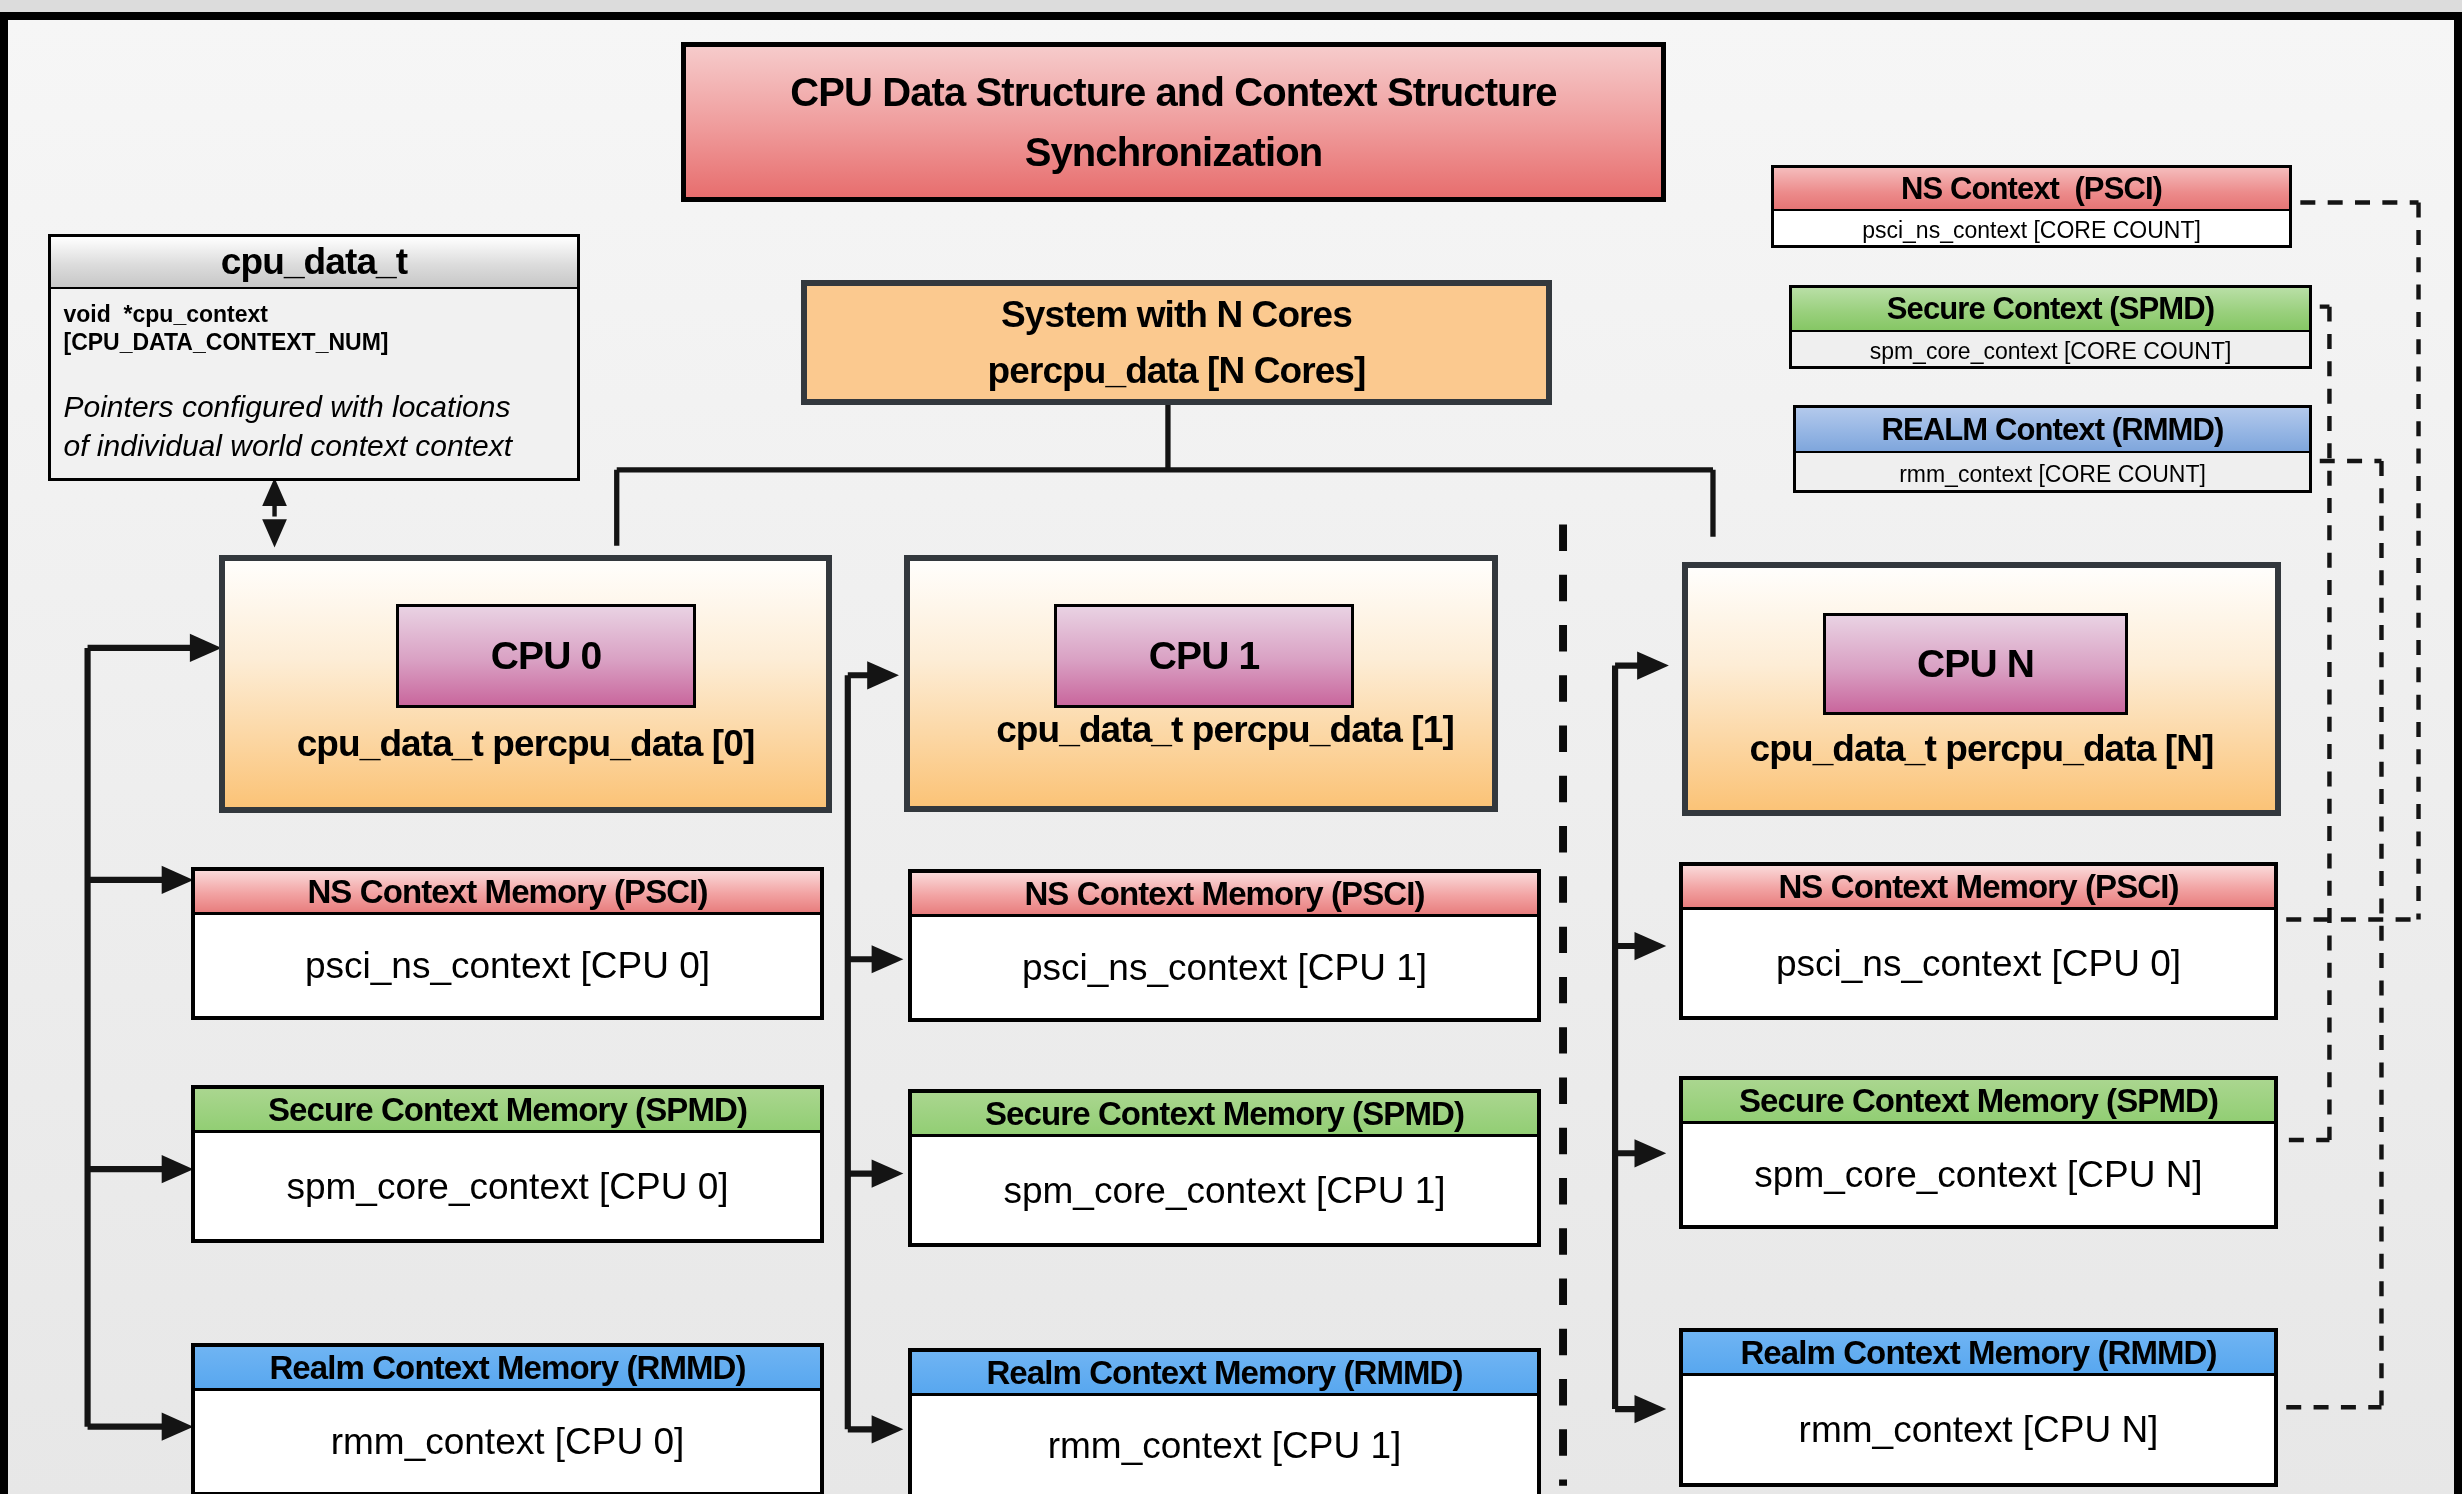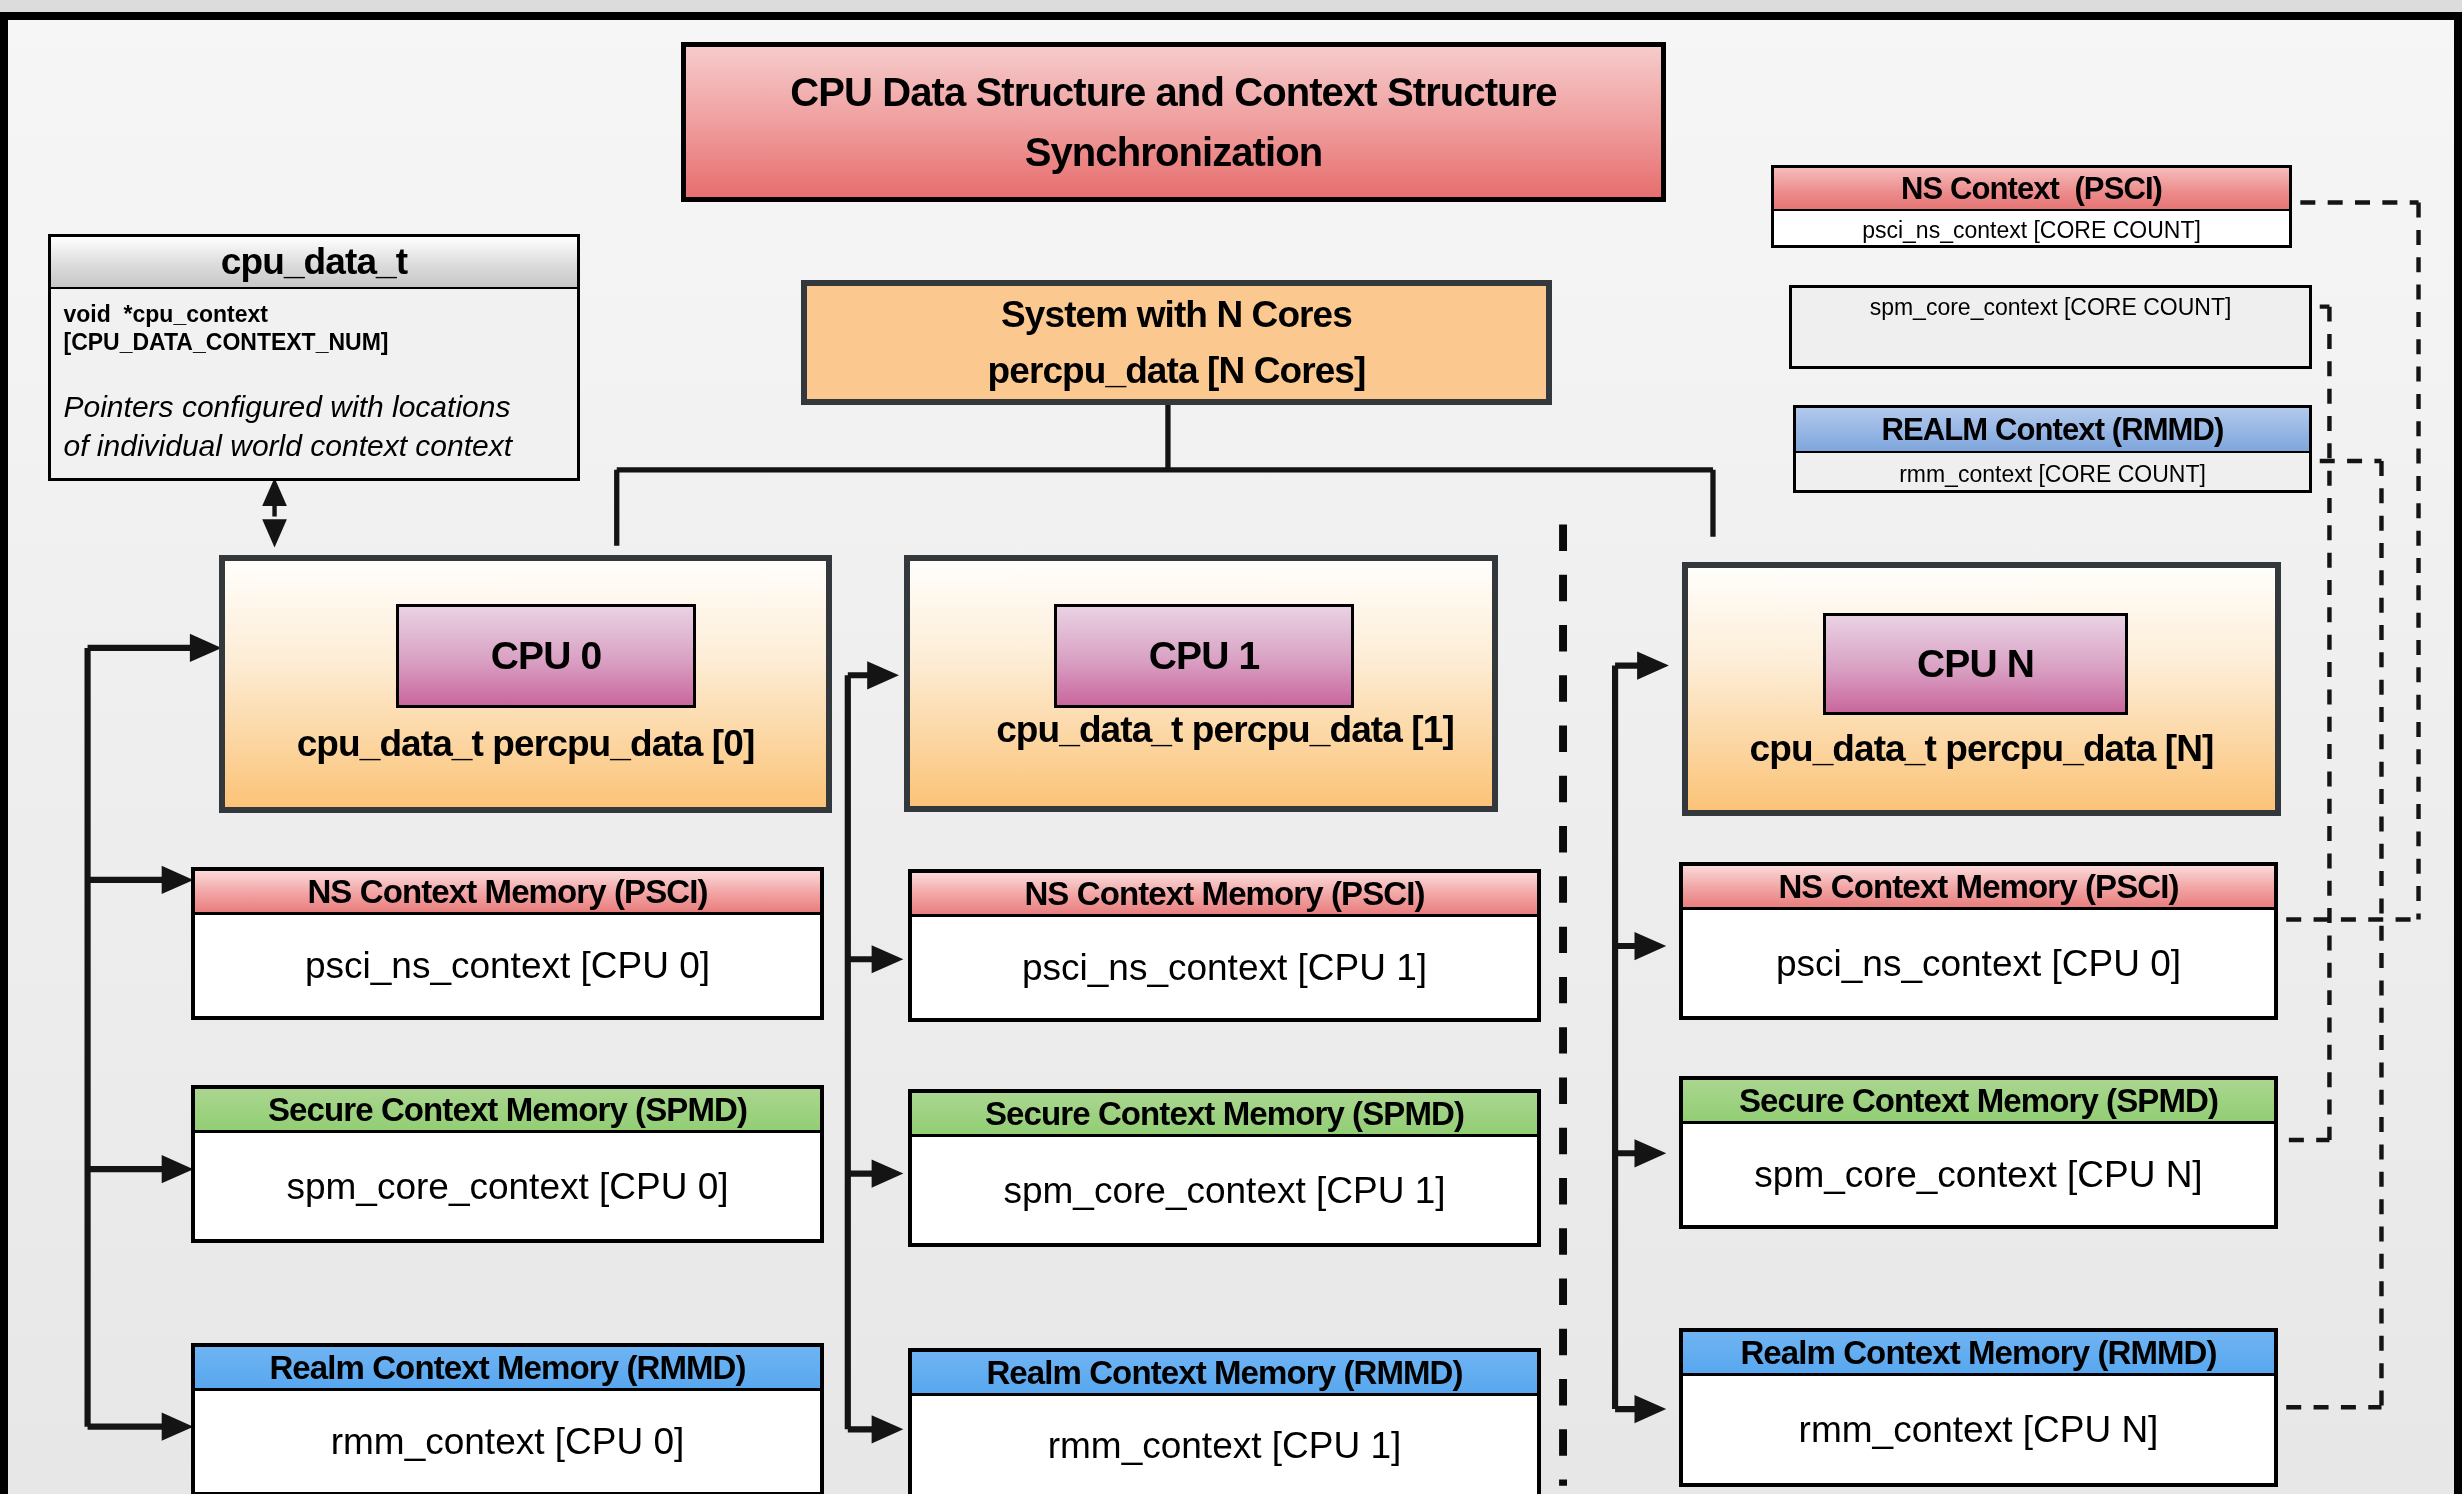--- a/index.html
+++ b/index.html
@@ -168,20 +168,21 @@
   <div class="abs system-box">
     <div>System with N Cores</div>
     <div>percpu_data [N Cores]</div>
   </div>
 
   <div class="abs legend legend-ns">
     <div class="legend-head">NS Context  (PSCI)</div>
     <div class="legend-body">psci_ns_context [CORE COUNT]</div>
   </div>
   <div class="abs legend legend-secure">
+    <div class="legend-head">Secure Context (SPMD)</div>
     <div class="legend-body">spm_core_context [CORE COUNT]</div>
   </div>
   <div class="abs legend legend-realm">
     <div class="legend-head">REALM Context (RMMD)</div>
     <div class="legend-body">rmm_context [CORE COUNT]</div>
   </div>
 
   <div class="abs cpu-box" style="left:211px;top:535px;width:613px;height:258px;">
     <div class="cpu-chip" style="left:171px;top:43px;width:294px;height:98px;">CPU 0</div>
     <div class="cpu-label" style="top:162px;">cpu_data_t percpu_data [0]</div>

